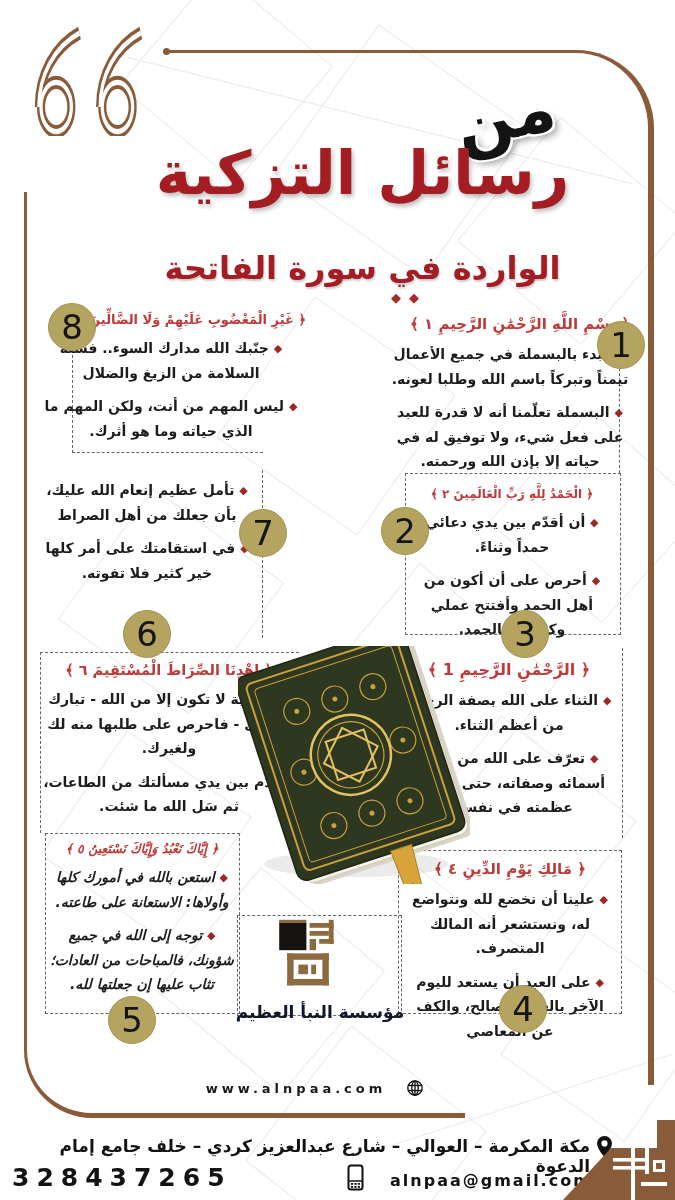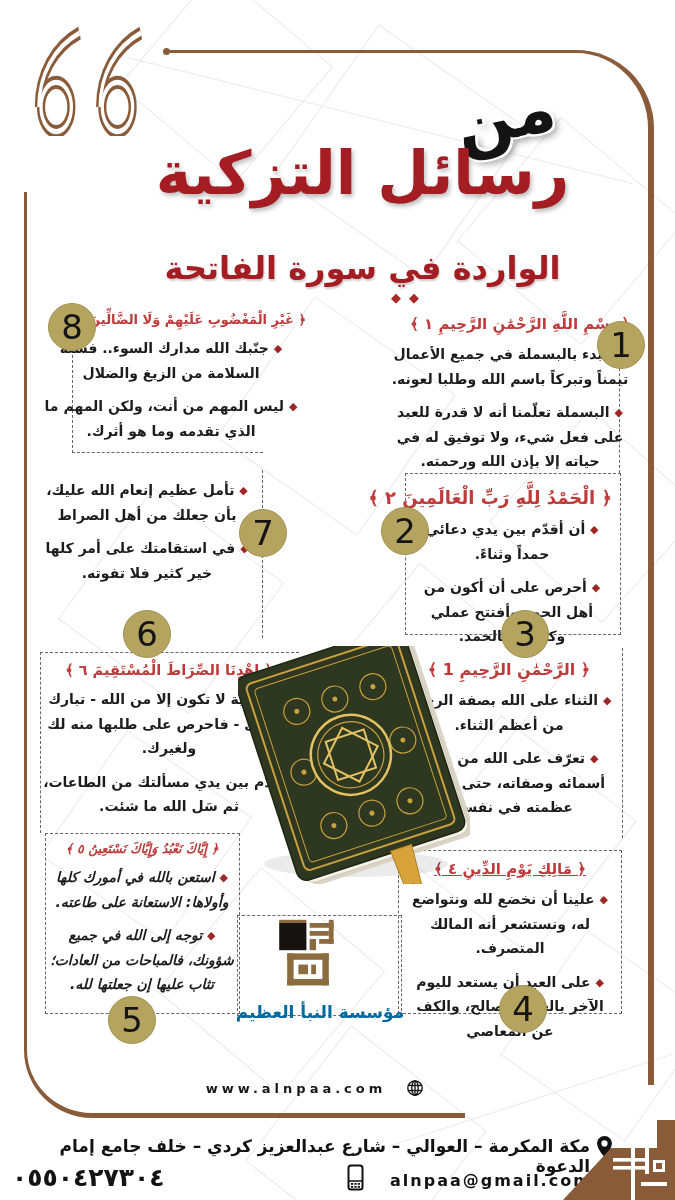--- a/index.html
+++ b/index.html
@@ -48,32 +48,32 @@
   
   .sec{position:absolute;direction:rtl;}
   .verse{display:block;text-align:center;color:#bf3a3a;font-weight:bold;
     font-size:15px;margin:0 0 9px 0;white-space:nowrap;}
   .sec p{margin:0 0 9px 0;text-align:center;font-size:14px;font-weight:bold;
     color:#1c1c1c;line-height:1.75;}
   .dm{color:#9e2626;font-size:11px;vertical-align:1px;}
   .c1{left:390px;top:315px;width:240px;} .c1 .verse{padding-left:40px;}
   .c2{left:412px;top:487px;width:200px;}
   .c3{left:400px;top:660px;width:218px;}
-  .c4{left:404px;top:860px;width:212px;} .c4 .verse{font-size:15px;text-decoration:underline;}
+  .c4{left:404px;top:860px;width:212px;} .c4 .verse{font-size:15px;}
   .c5{left:47px;top:841px;width:190px;font-style:italic;} .c5 .verse{font-size:12.5px;}
   .c6{left:42px;top:662px;width:254px;}
   .c7{left:40px;top:478px;width:214px;}
   .c8{left:36px;top:312px;width:270px;} .c8 .verse{font-size:13px;padding-left:52px;}
-  .c2 .verse{font-size:18px;} .c3 .verse{font-size:16px;} .c6 .verse{font-size:14.5px;}
+  .c2 .verse{font-size:12px;} .c3 .verse{font-size:16px;} .c6 .verse{font-size:14.5px;}
   
   .book{position:absolute;left:238px;top:646px;}
   
   .logo-mark{position:absolute;left:268px;top:918px;}
   .logo-name{position:absolute;left:216px;top:1002px;width:208px;text-align:center;
-    font-size:17px;font-weight:bold;color:#0369a1;direction:rtl;}
+    font-size:17px;font-weight:bold;color:#0f172a;direction:rtl;}
   
   .site{position:absolute;left:170px;top:1079px;width:290px;display:flex;
     justify-content:center;align-items:center;gap:20px;}
   .site-url{font-size:13px;font-weight:bold;letter-spacing:4px;color:#191919;text-decoration:none;}
   
   .f-address{position:absolute;left:0;top:1136px;width:612px;display:flex;direction:rtl;
     justify-content:center;align-items:flex-start;gap:7px;font-size:17px;font-weight:bold;color:#131313;}
   .f-phone{position:absolute;left:12px;top:1163px;font-size:25px;font-weight:bold;
     letter-spacing:7px;color:#131313;direction:ltr;text-decoration:none;}
   .f-phone-icon{position:absolute;left:347px;top:1164px;}
@@ -181,21 +181,21 @@
   </div>
 
   <div class="sec c7">
     <p><span class="dm">◆</span> <span>تأمل عظيم إنعام الله عليك، بأن جعلك من أهل الصراط</span></p>
     <p><span class="dm">◆</span> <span>في استقامتك على أمر كلها خير كثير فلا تفوته.</span></p>
   </div>
 
   <div class="sec c8">
     <span class="verse">﴿ غَيْرِ الْمَغْضُوبِ عَلَيْهِمْ وَلَا الضَّالِّينَ ٧ ﴾</span>
     <p><span class="dm">◆</span> <span>جنّبك الله مدارك السوء.. فسله السلامة من الزيغ والضلال</span></p>
-    <p><span class="dm">◆</span> <span>ليس المهم من أنت، ولكن المهم ما الذي تقدمه وما هو أثرك.</span></p>
+    <p><span class="dm">◆</span> <span>ليس المهم من أنت، ولكن المهم ما الذي حياته وما هو أثرك.</span></p>
   </div>
 
   <div class="num" style="left:597px;top:321px;">1</div>
   <div class="num" style="left:381px;top:507px;">2</div>
   <div class="num" style="left:501px;top:610px;">3</div>
   <div class="num" style="left:499px;top:985px;">4</div>
   <div class="num" style="left:108px;top:996px;">5</div>
   <div class="num" style="left:123px;top:610px;">6</div>
   <div class="num" style="left:239px;top:509px;">7</div>
   <div class="num" style="left:48px;top:303px;">8</div>
@@ -272,21 +272,21 @@
     </svg>
   </div>
 
   <div class="f-address">
     <svg width="15" height="21" viewBox="0 0 24 34">
       <path d="M12 0C5.4 0 0 5.4 0 12c0 9 12 22 12 22s12-13 12-22C24 5.4 18.6 0 12 0z" fill="#111"></path>
       <circle cx="12" cy="12" r="5" fill="#fff"></circle>
     </svg>
     <span>مكة المكرمة – العوالي – شارع عبدالعزيز كردي – خلف جامع إمام الدعوة</span>
   </div>
-  <a class="f-phone" href="#">٠٥٥٠٤٢٧٣٠٤</a>
+  <a class="f-phone" href="#">328437265</a>
   <svg class="f-phone-icon" width="17" height="27" viewBox="0 0 17 27">
     <rect x="1.5" y="1.5" width="14" height="24" rx="2.5" fill="none" stroke="#111" stroke-width="2"></rect>
     <line x1="1.5" y1="17" x2="15.5" y2="17" stroke="#111" stroke-width="1.5"></line>
     <g fill="#111">
       <rect x="4" y="19" width="2.2" height="1.8"></rect>
         <rect x="7.4" y="19" width="2.2" height="1.8"></rect>
         <rect x="10.8" y="19" width="2.2" height="1.8"></rect>
       <rect x="4" y="22" width="2.2" height="1.8"></rect>
         <rect x="7.4" y="22" width="2.2" height="1.8"></rect>
         <rect x="10.8" y="22" width="2.2" height="1.8"></rect>

